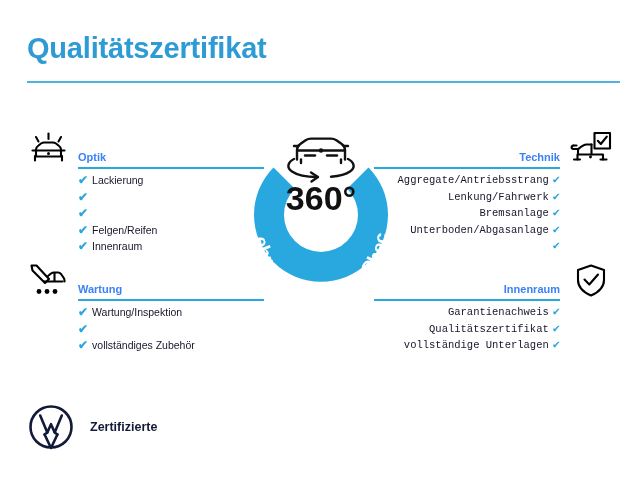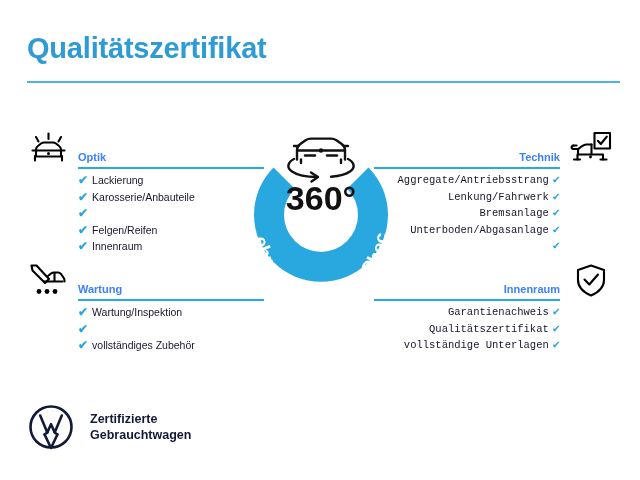--- a/index.html
+++ b/index.html
@@ -13,20 +13,21 @@
     overflow: hidden;
     font-family: "Liberation Sans", sans-serif;
     color: #1a1a2e;
     position: relative;
   }
   .page {
     position: absolute;
     inset: 0;
     width: 525px;
     height: 480px;
+    text-align: right;
   }
 
   
   .title {
     position: absolute;
     left: 27px;
     top: 32px;
     font-size: 29px;
     font-weight: bold;
     letter-spacing: -0.2px;
@@ -170,21 +171,20 @@
       <span class="sec-title">Optik</span>
       <span class="sec-rule"></span>
     </div>
     <ul class="checklist">
       <li>
           <span class="tick">✔</span>
           <span>Lackierung</span>
         </li>
       <li>
           <span class="tick">✔</span>
-          <span>Karosserie/Anbauteile</span>
         </li>
       <li>
           <span class="tick">✔</span>
         </li>
       <li>
           <span class="tick">✔</span>
           <span>Felgen/Reifen</span>
         </li>
       <li>
           <span class="tick">✔</span>
@@ -344,17 +344,16 @@
         <g fill="none" stroke="#121a38" stroke-width="2.6" stroke-linejoin="round" stroke-linecap="round">
           <path d="M12.2 11.5 L19.3 28.5 L23 20.2 L26.7 28.5 L33.8 11.5"></path>
           <path d="M16.6 30.5 L23 44 L29.4 30.5"></path>
           <path d="M19.3 28.5 L16.6 30.5"></path>
           <path d="M26.7 28.5 L29.4 30.5"></path>
         </g>
       </svg>
     </span>
     <span class="brand-text">
       <span>Zertifizierte</span><br>
-      <span>Gebrauchtwagen</span>
     </span>
   </div>
 
 </div>
 
 </body></html>

